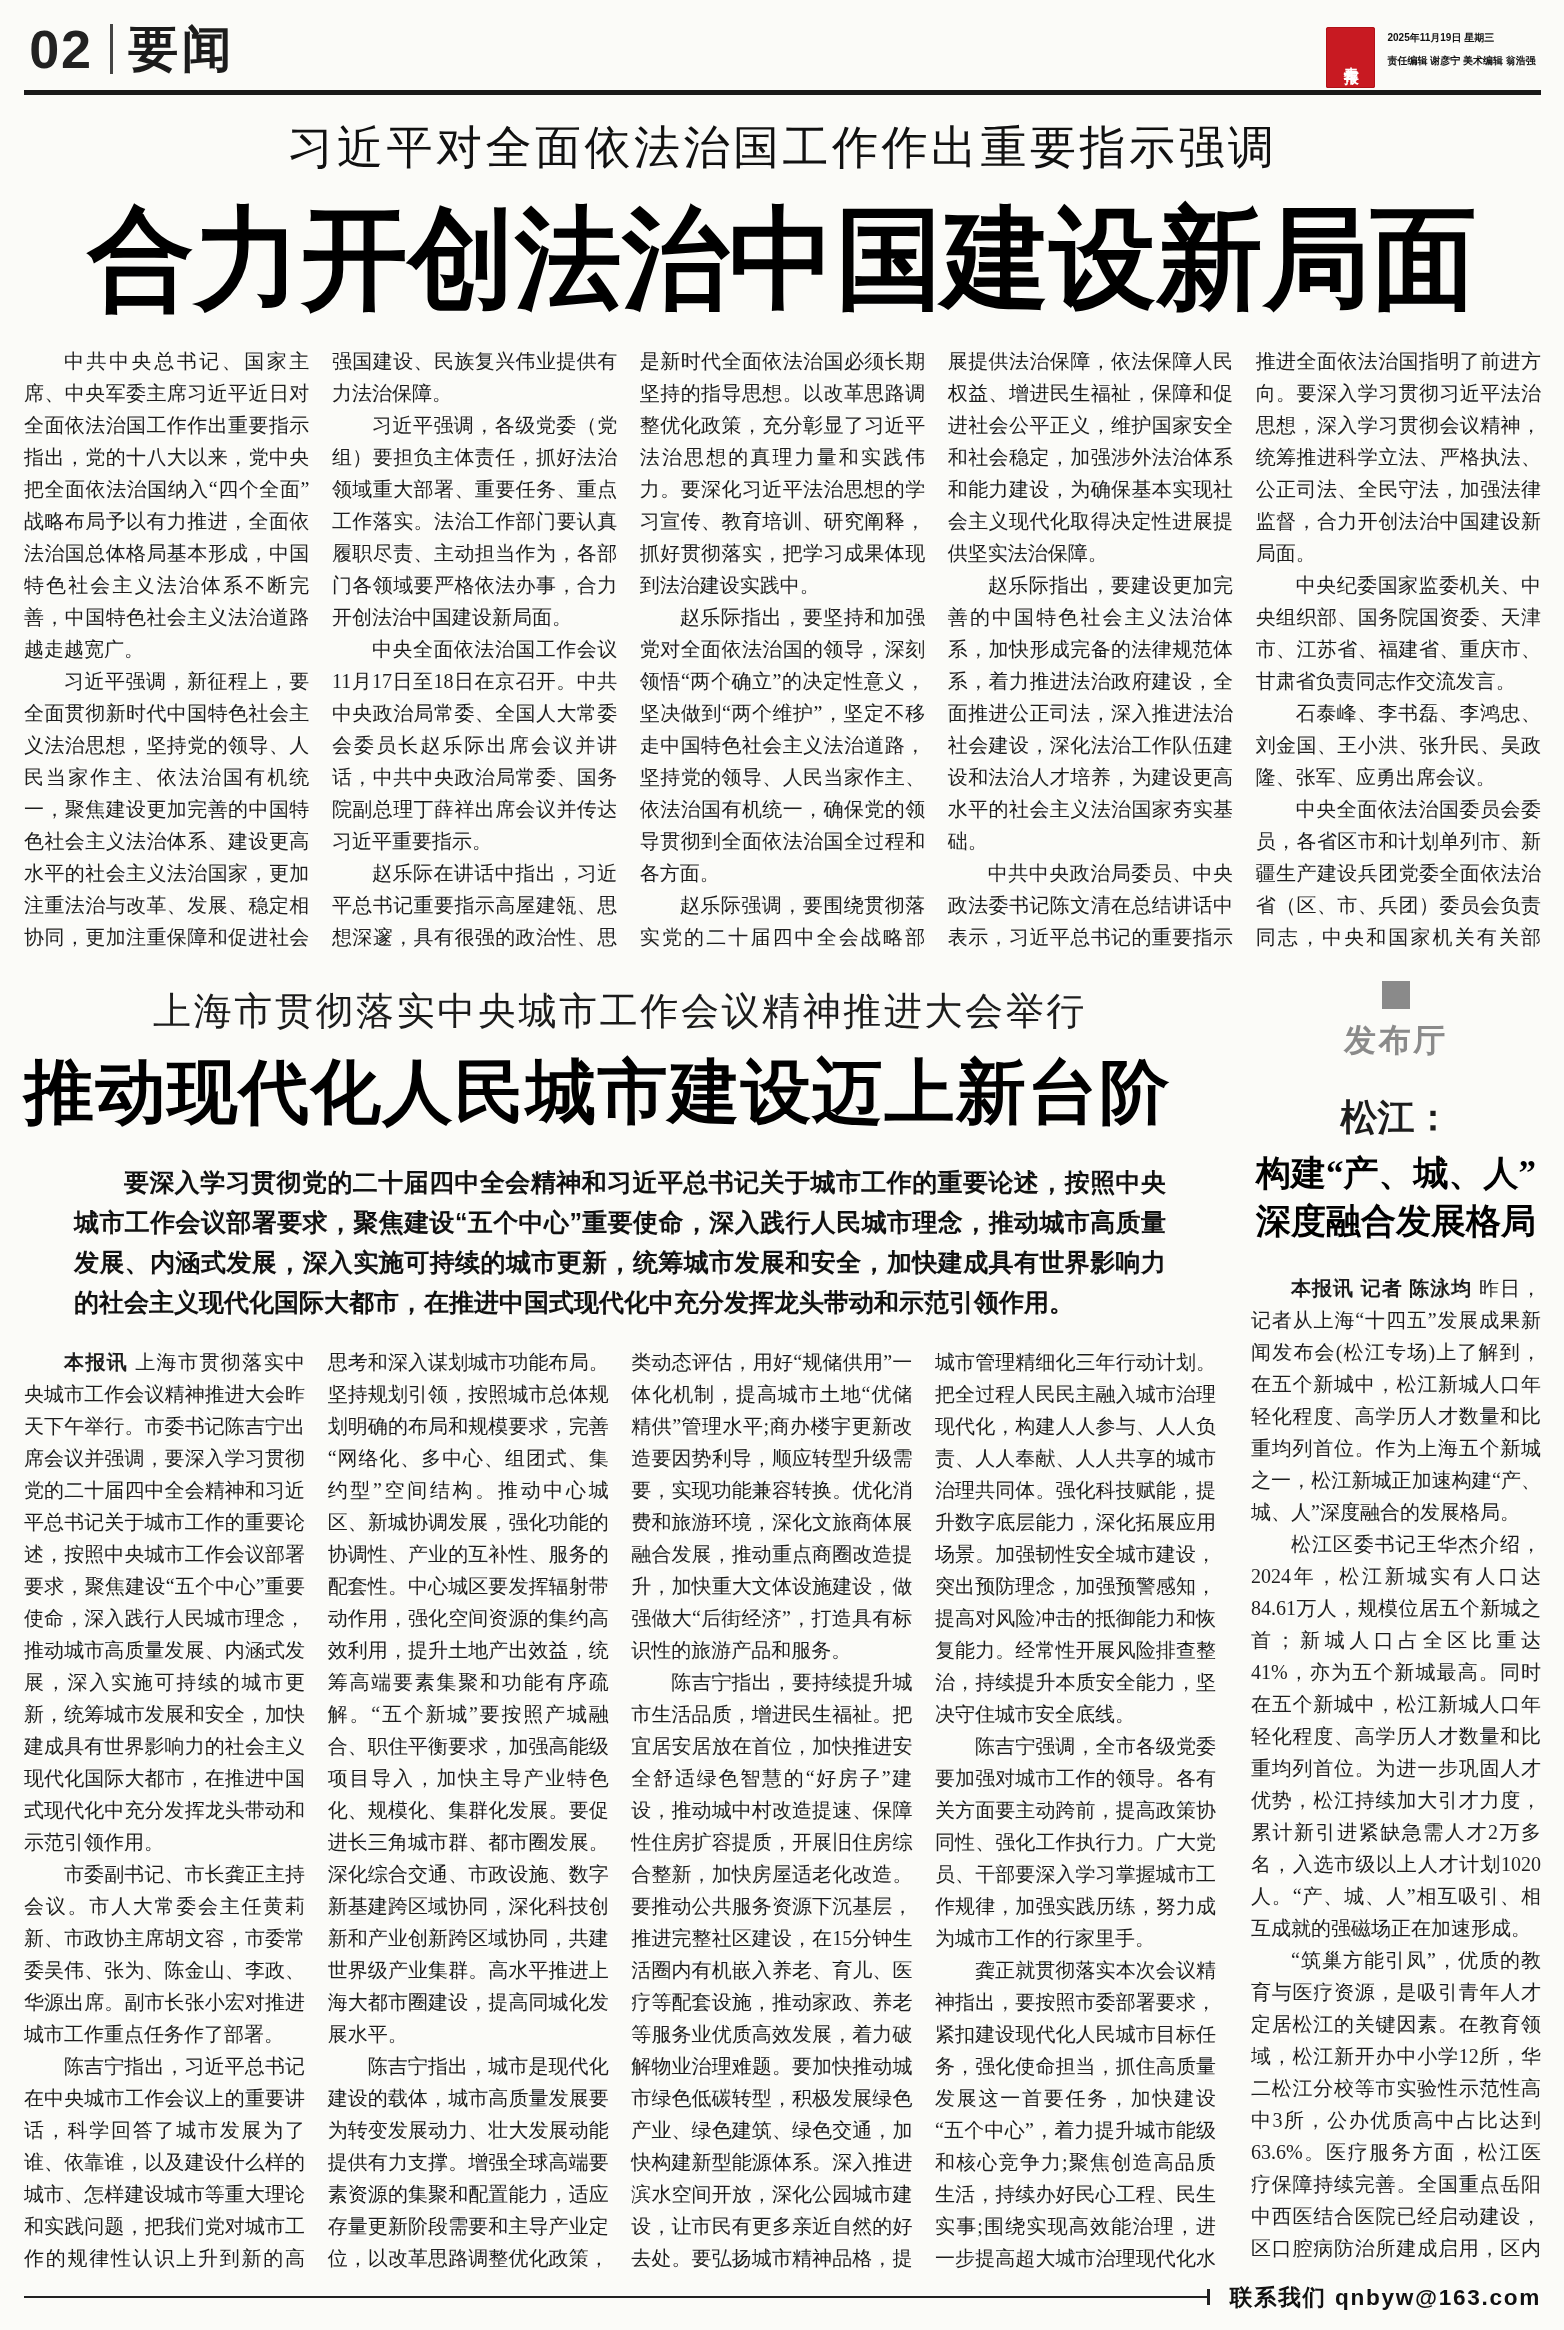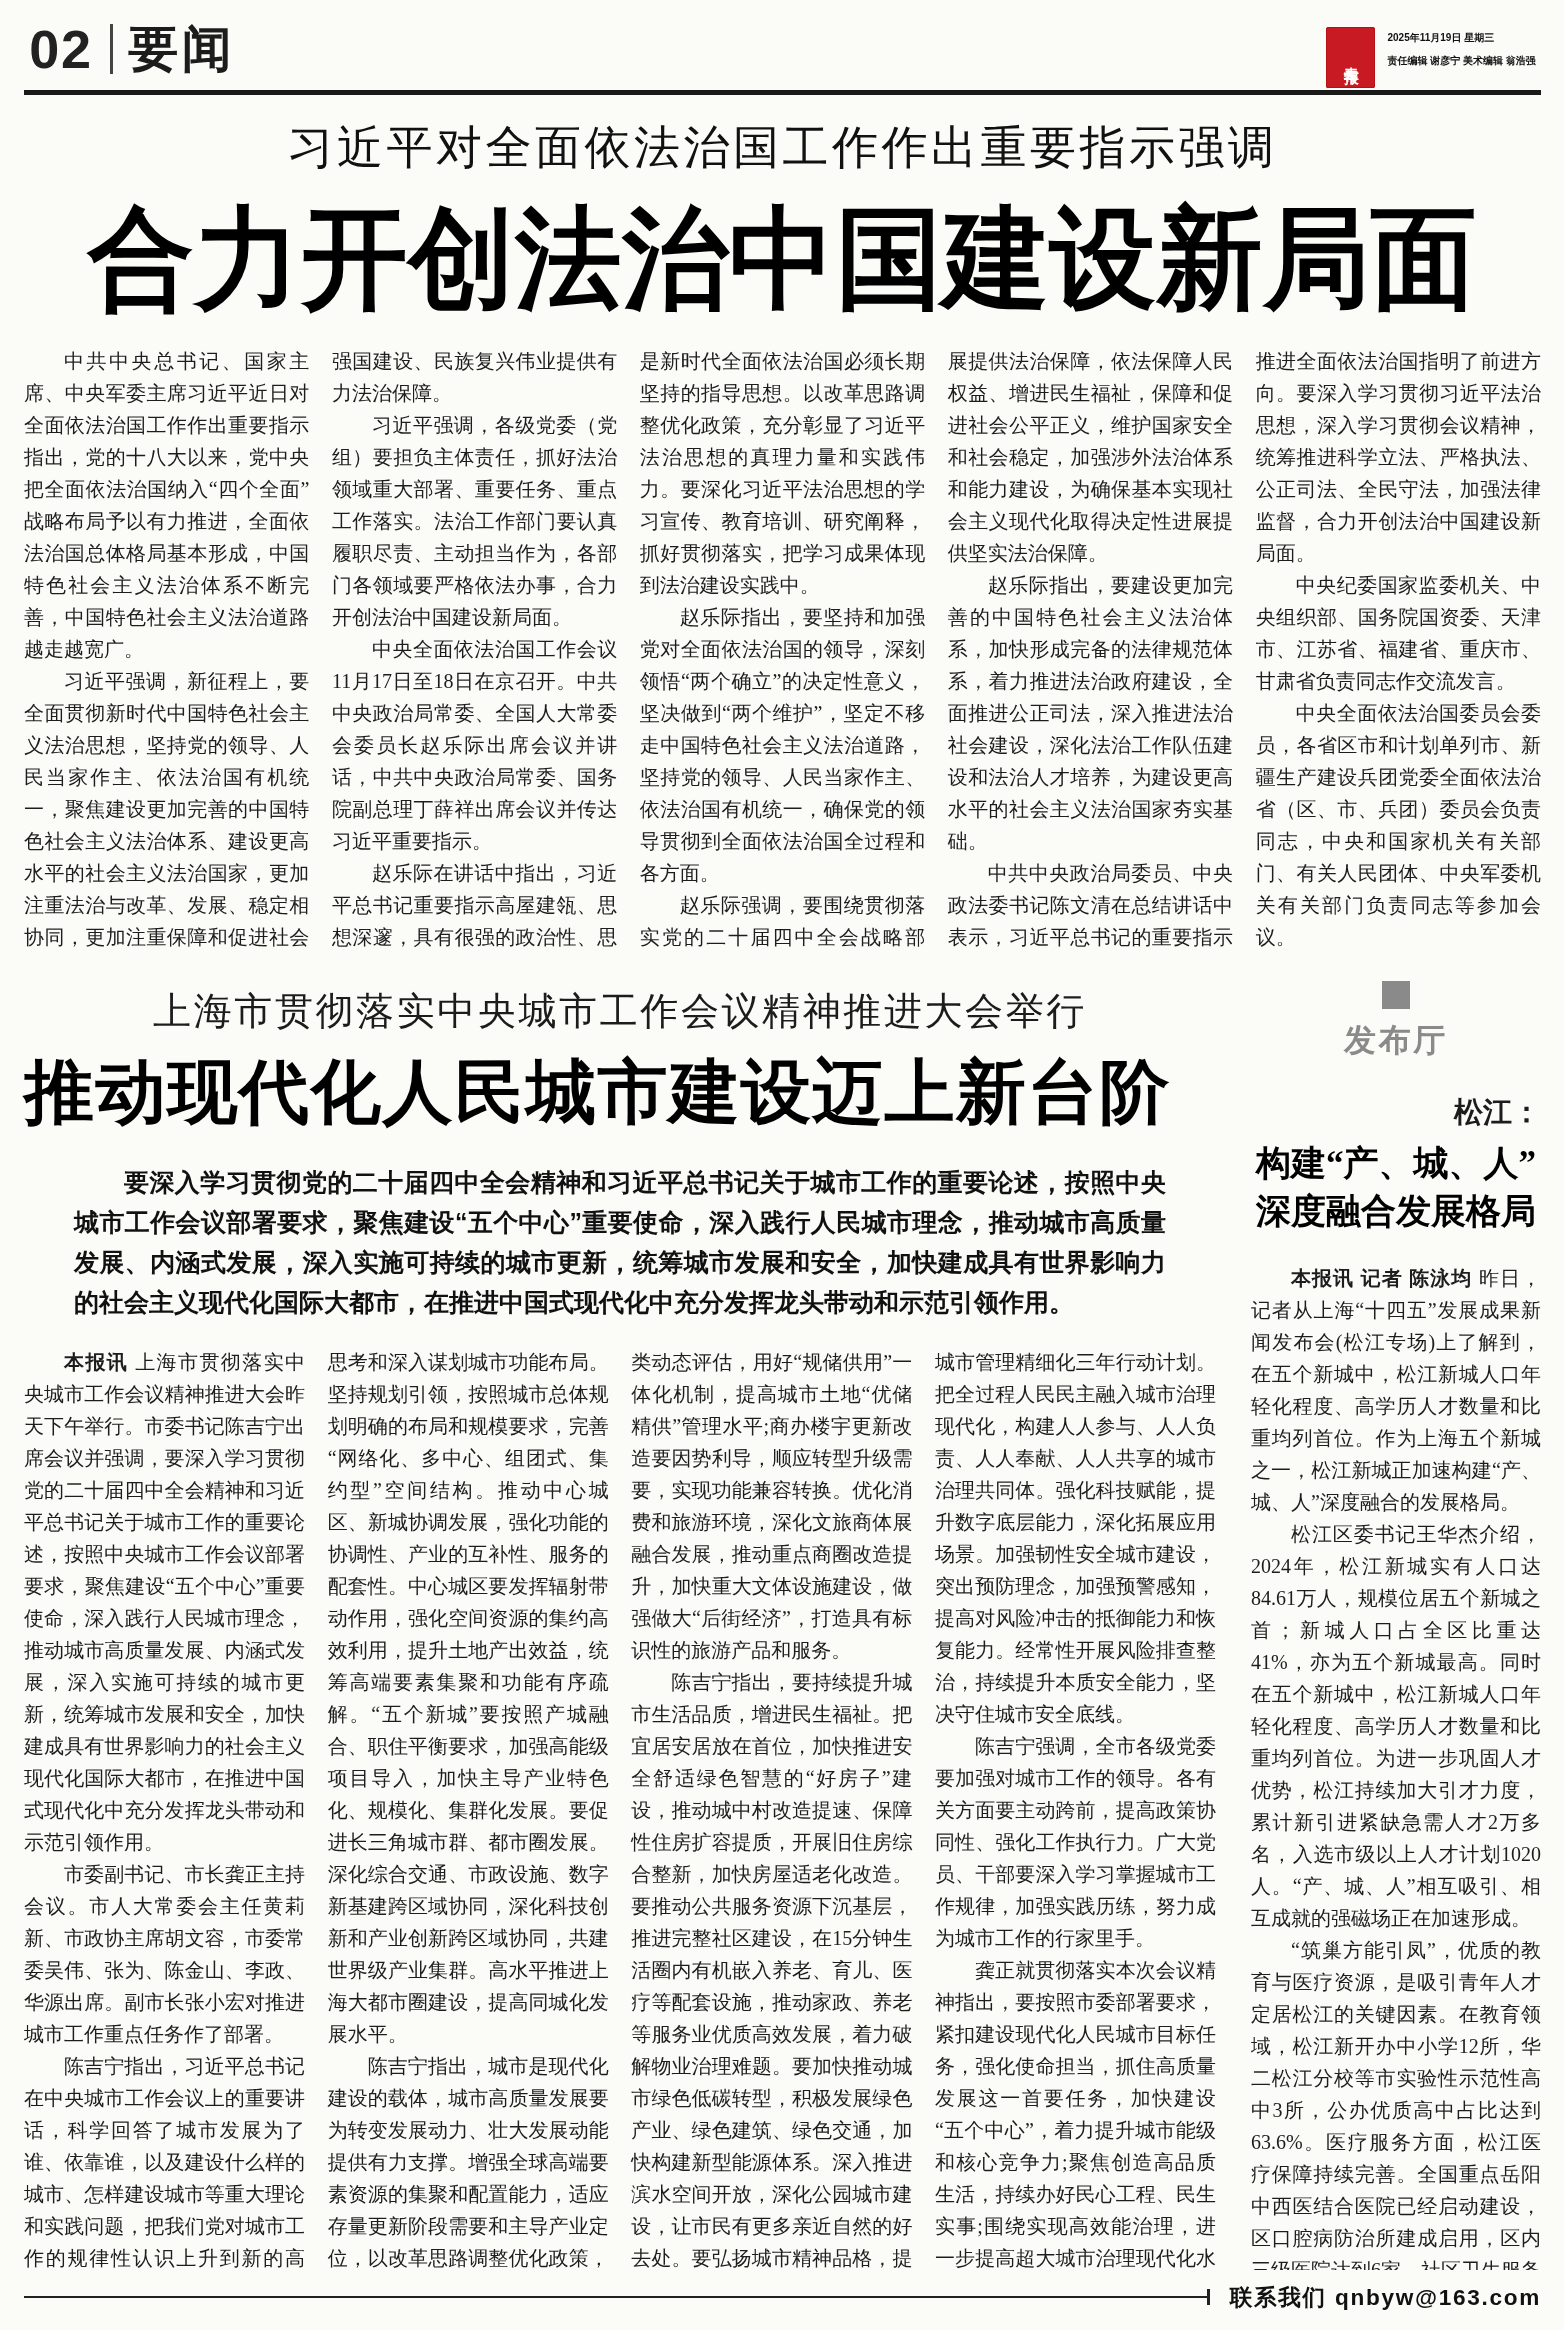--- a/index.html
+++ b/index.html
@@ -46,21 +46,21 @@
   .a2-lead{font-family:"Liberation Sans","DejaVu Sans",sans-serif;font-weight:700;
           font-size:25px;line-height:40px;text-align:justify;text-indent:2em;
           padding:0 50px;margin:0 0 24px;color:#111;}
   .a2-cols{flex:1;min-height:0;}
 
   
   .sidebar{width:290px;flex:none;display:flex;flex-direction:column;}
   .pub-label{display:flex;align-items:center;justify-content:center;gap:10.4px;
           color:#8a8a8a;font-weight:700;font-size:32px;letter-spacing:2.6px;margin:1.7px 0 29.6px;flex-direction:column;}
   .pub-sq{width:28px;height:28px;background:#8a8a8a;}
-  .sb-kicker{text-align:right;font-weight:700;font-size:29px;margin:0 0 7px;}
+  .sb-kicker{text-align:center;font-weight:700;font-size:37px;margin:0 0 7px;}
   .sb-headline{text-align:center;font-weight:800;font-size:35px;line-height:1.38;
           margin:0 0 26px;color:#000;}
   .sb-body{flex:1;min-height:0;overflow:hidden;}
 
   
   .footer{display:flex;align-items:center;margin-top:auto;padding-top:12px;}
   .footer-line{flex:1;height:2.6px;background:#222;position:relative;}
   .footer-line::after{content:"";position:absolute;right:0;top:-7px;width:2.6px;height:16.5px;background:#222;}
   .footer-text{margin-left:20px;font-family:"Liberation Sans","DejaVu Sans",sans-serif;
           font-weight:700;font-size:22.6px;letter-spacing:1.7px;color:#111;}
@@ -104,20 +104,21 @@
           <p>赵乐际强调，要围绕贯彻落实党的二十届四中全会战略部署，守正创新、稳中求进做好全面依法治国各项工作，以法治巩固和彰显制度优势，为高质量发</p>
         </div>
         <div class="col">
           <p class="cont">展提供法治保障，依法保障人民权益、增进民生福祉，保障和促进社会公平正义，维护国家安全和社会稳定，加强涉外法治体系和能力建设，为确保基本实现社会主义现代化取得决定性进展提供坚实法治保障。</p>
           <p>赵乐际指出，要建设更加完善的中国特色社会主义法治体系，加快形成完备的法律规范体系，着力推进法治政府建设，全面推进公正司法，深入推进法治社会建设，深化法治工作队伍建设和法治人才培养，为建设更高水平的社会主义法治国家夯实基础。</p>
           <p>中共中央政治局委员、中央政法委书记陈文清在总结讲话中表示，习近平总书记的重要指示进一步明确了全面依法治国的战略性、全局性、方向性问题，深化了对社会主义法治建设的规律性认识，为新征程上</p>
         </div>
         <div class="col">
           <p class="cont">推进全面依法治国指明了前进方向。要深入学习贯彻习近平法治思想，深入学习贯彻会议精神，统筹推进科学立法、严格执法、公正司法、全民守法，加强法律监督，合力开创法治中国建设新局面。</p>
           <p>中央纪委国家监委机关、中央组织部、国务院国资委、天津市、江苏省、福建省、重庆市、甘肃省负责同志作交流发言。</p>
+          <p>石泰峰、李书磊、李鸿忠、刘金国、王小洪、张升民、吴政隆、张军、应勇出席会议。</p>
           <p>中央全面依法治国委员会委员，各省区市和计划单列市、新疆生产建设兵团党委全面依法治省（区、市、兵团）委员会负责同志，中央和国家机关有关部门、有关人民团体、中央军委机关有关部门负责同志等参加会议。</p>
         </div>
       </div>
   </div>
 
   <div class="lower">
 
     <div class="a2">
       <div class="a2-kicker">上海市贯彻落实中央城市工作会议精神推进大会举行</div>
       <div class="a2-headline">推动现代化人民城市建设迈上新台阶</div>

